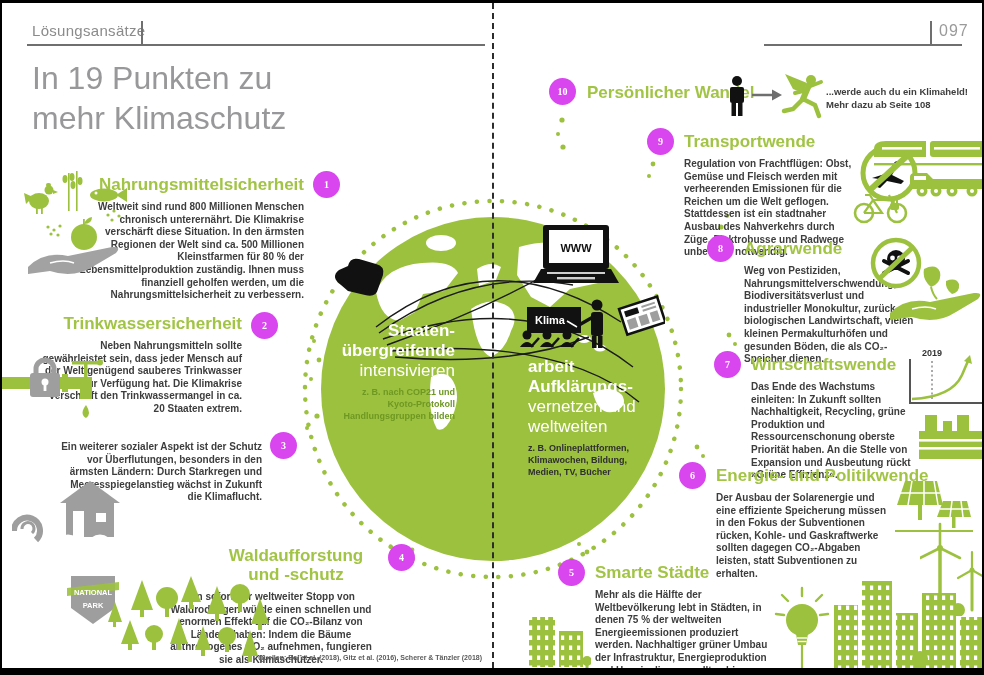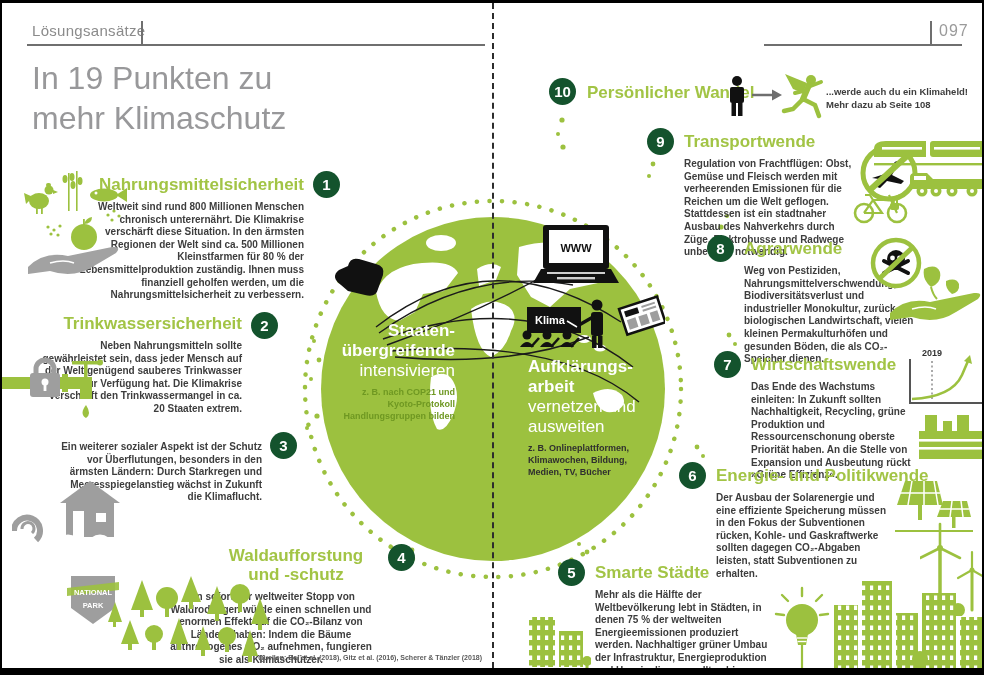--- a/index.html
+++ b/index.html
@@ -14,22 +14,22 @@
   .rule{height:2px;background:#6f6f6f;}
   .tick{width:2px;background:#6f6f6f;}
   .pageno{font-size:16px;color:#9a9a9a;letter-spacing:1px;}
   .big-title{font-size:32px;line-height:40px;color:#98989a;}
   
   .pt{position:absolute;text-align:right;}
   .pt-r{position:absolute;text-align:left;}
   .pt-head{font-size:17px;line-height:19px;font-weight:bold;color:#a2c445;white-space:nowrap;}
   .pt-head.wrap{white-space:normal;}
   .body-txt{font-size:10px;line-height:12.6px;font-weight:bold;color:#3d3d3d;margin-top:7px;}
-  .num{width:27px;height:27px;border-radius:50%;background:#14532d;color:#fff;font-weight:bold;
-       font-size:15px;display:flex;align-items:center;justify-content:center;position:absolute;}
+  .num{width:27px;height:27px;border-radius:50%;background:#d946ef;color:#fff;font-weight:bold;
+       font-size:10px;display:flex;align-items:center;justify-content:center;position:absolute;font-family:Liberation Serif, serif;}
   
   .g-bold{font-size:17px;line-height:20px;font-weight:bold;color:#fff;}
   .g-light{font-size:17px;line-height:20px;color:#fff;}
   .g-sub-green{font-size:9px;line-height:12px;font-weight:bold;color:#6f9822;margin-top:5px;}
   .g-sub-dark{font-size:9px;line-height:12px;font-weight:bold;color:#2f2f2f;margin-top:5px;}
   .sources{font-size:7px;font-weight:bold;color:#5a5a5a;text-align:right;}
   .note{font-size:9.5px;line-height:13px;font-weight:bold;color:#3d3d3d;}
   .fold{border-left:2px dashed #2d2d2d;}
 </style>
 </head>
@@ -153,24 +153,24 @@
     </g>
   </svg>
 
   <div class="abs" style="right:527px;top:318px;width:150px;text-align:right;">
     <div class="g-bold">Staaten-</div>
     <div class="g-bold">übergreifende</div>
     <div class="g-light">intensivieren</div>
     <div class="g-sub-green" style="width:112px;margin-left:auto;">z. B. nach COP21 und Kyoto-Protokoll Handlungsgruppen bilden</div>
   </div>
   <div class="abs" style="left:526px;top:354px;width:150px;">
+    <div class="g-bold">arbeit</div>
     <div class="g-bold">Aufklärungs-</div>
-    <div class="g-bold">arbeit</div>
     <div class="g-light">vernetzen und</div>
-    <div class="g-light">ausweiten</div>
+    <div class="g-light">weltweiten</div>
     <div class="g-sub-dark" style="width:128px;">z. B. Onlineplattformen, Klimawochen, Bildung, Medien, TV, Bücher</div>
   </div>
 
   <div class="pt" style="left:72px;top:172px;width:230px;">
     <div class="pt-head">Nahrungsmittelsicherheit</div>
     <div class="num" style="right:-36px;top:-4px;">1</div>
     <div class="body-txt">Weltweit sind rund 800 Millionen Menschen chronisch unterernährt. Die Klimakrise verschärft diese Situation. In den ärmsten Regionen der Welt sind ca. 500 Millionen Kleinstfarmen für 80 % der Lebensmittelproduktion zuständig. Ihnen muss finanziell geholfen werden, um die Nahrungsmittelsicherheit zu verbessern.</div>
   </div>
   <svg class="abs" style="left:22px;top:168px;" width="105" height="118" viewBox="0 0 105 118">
     <g fill="#9cc13f">

